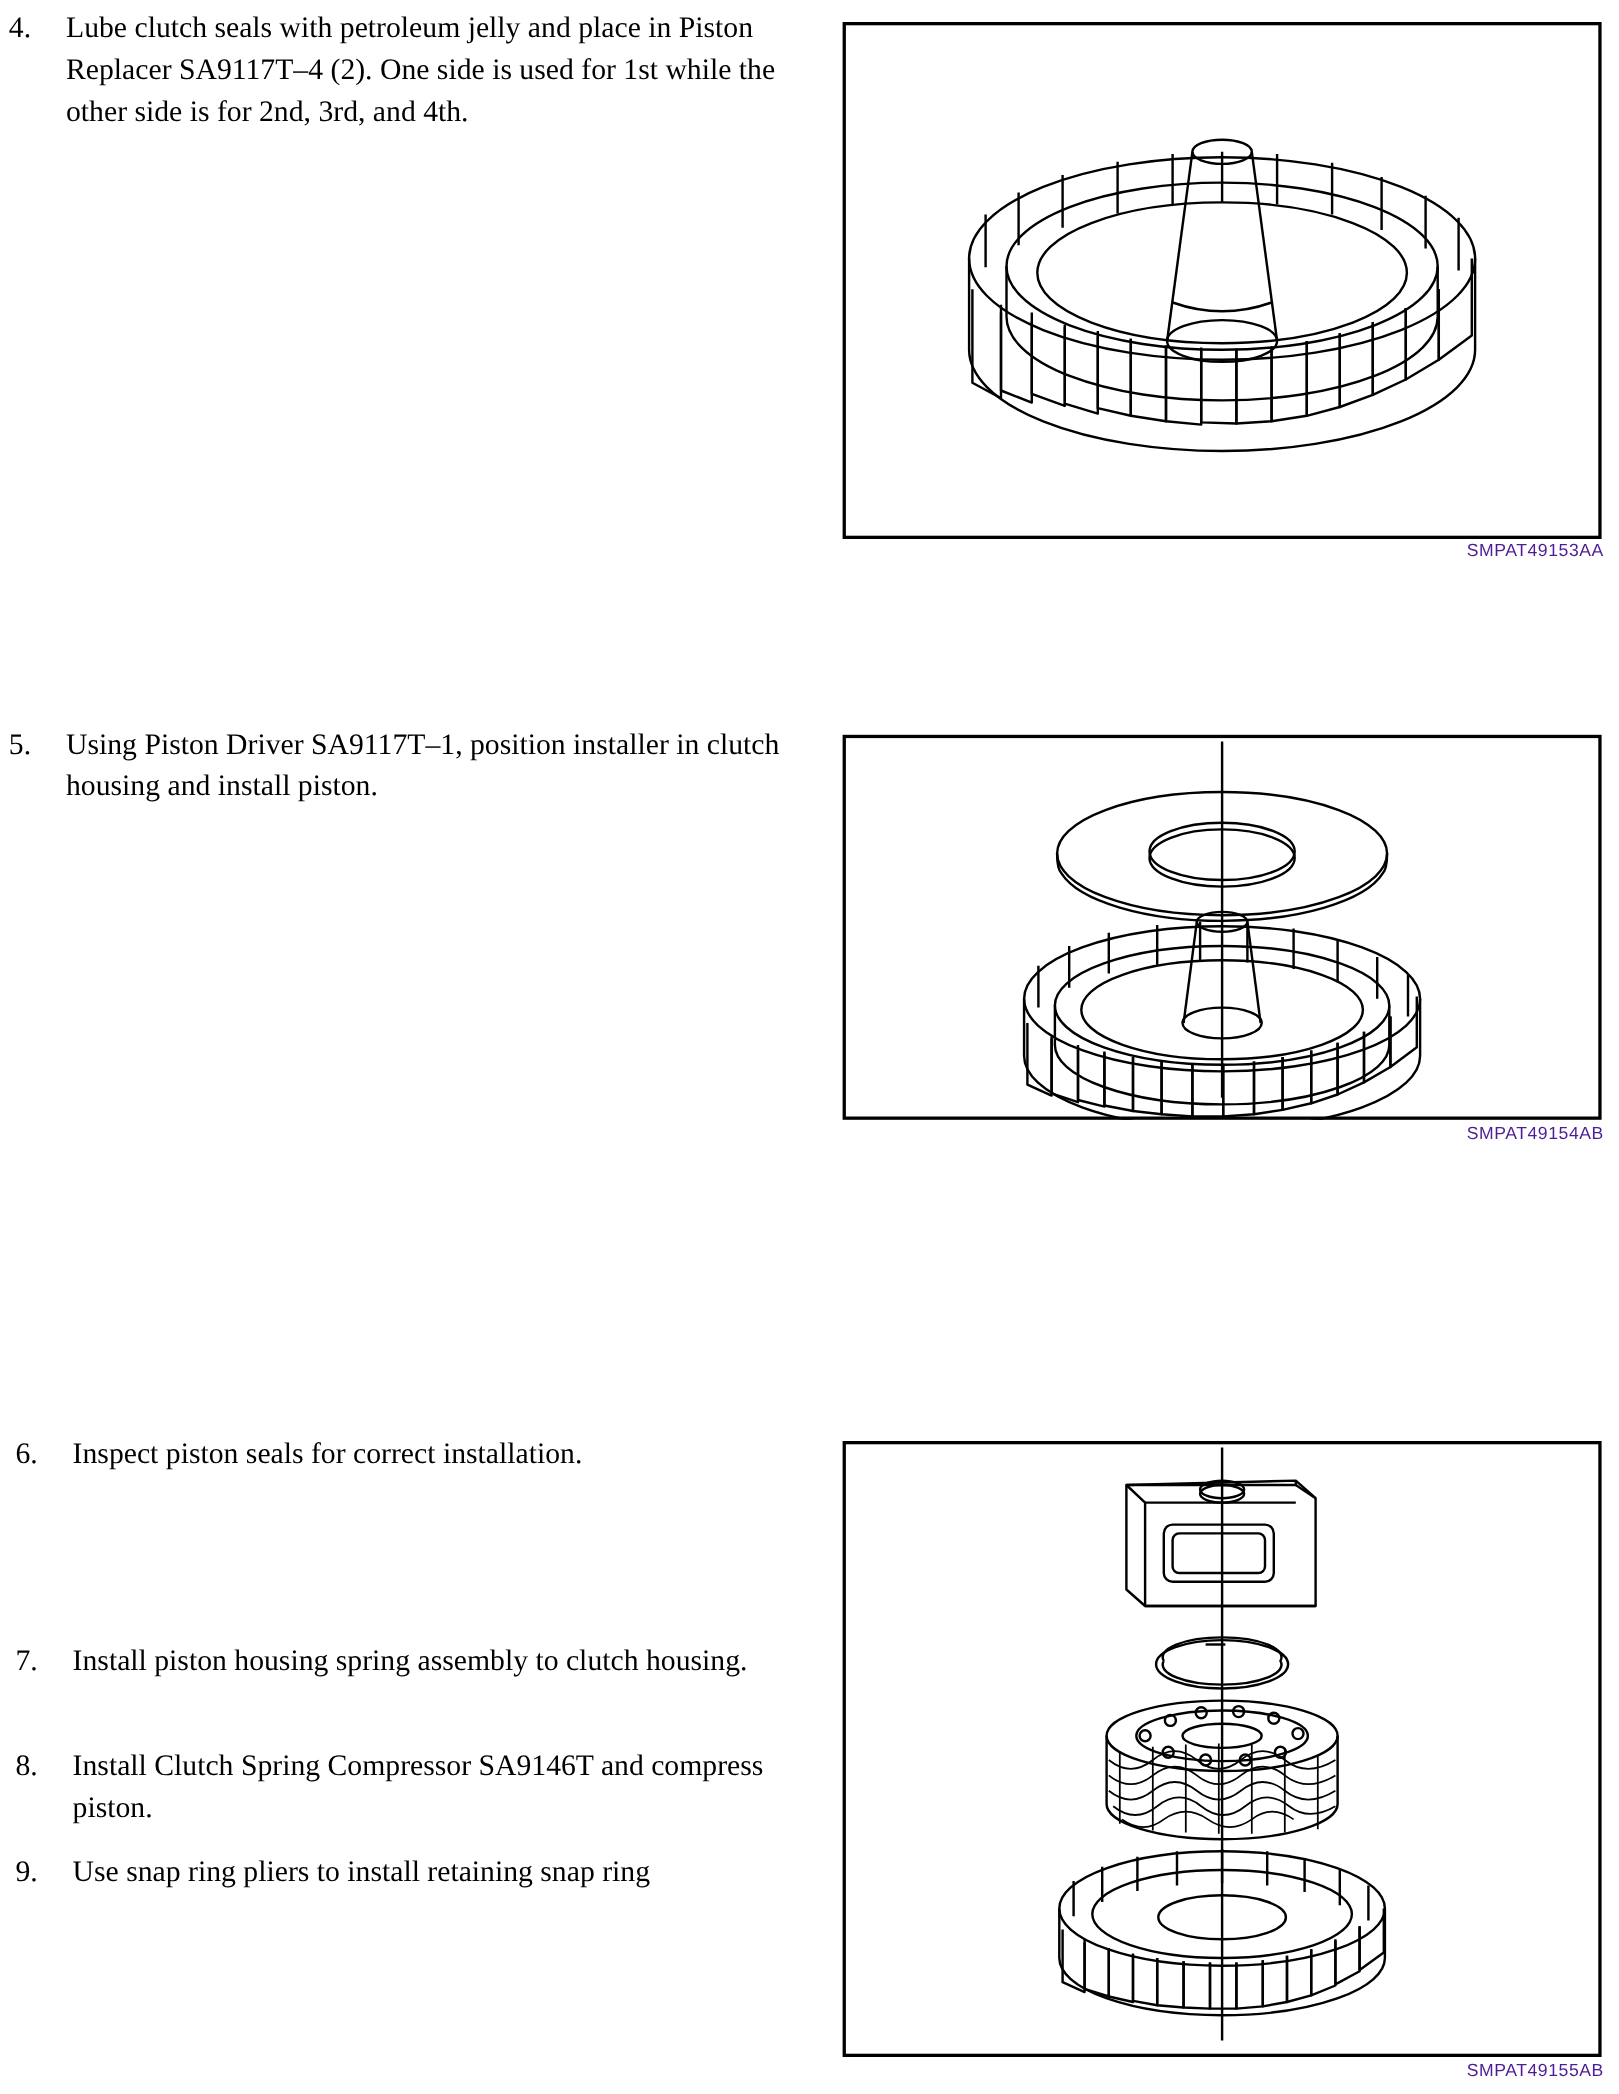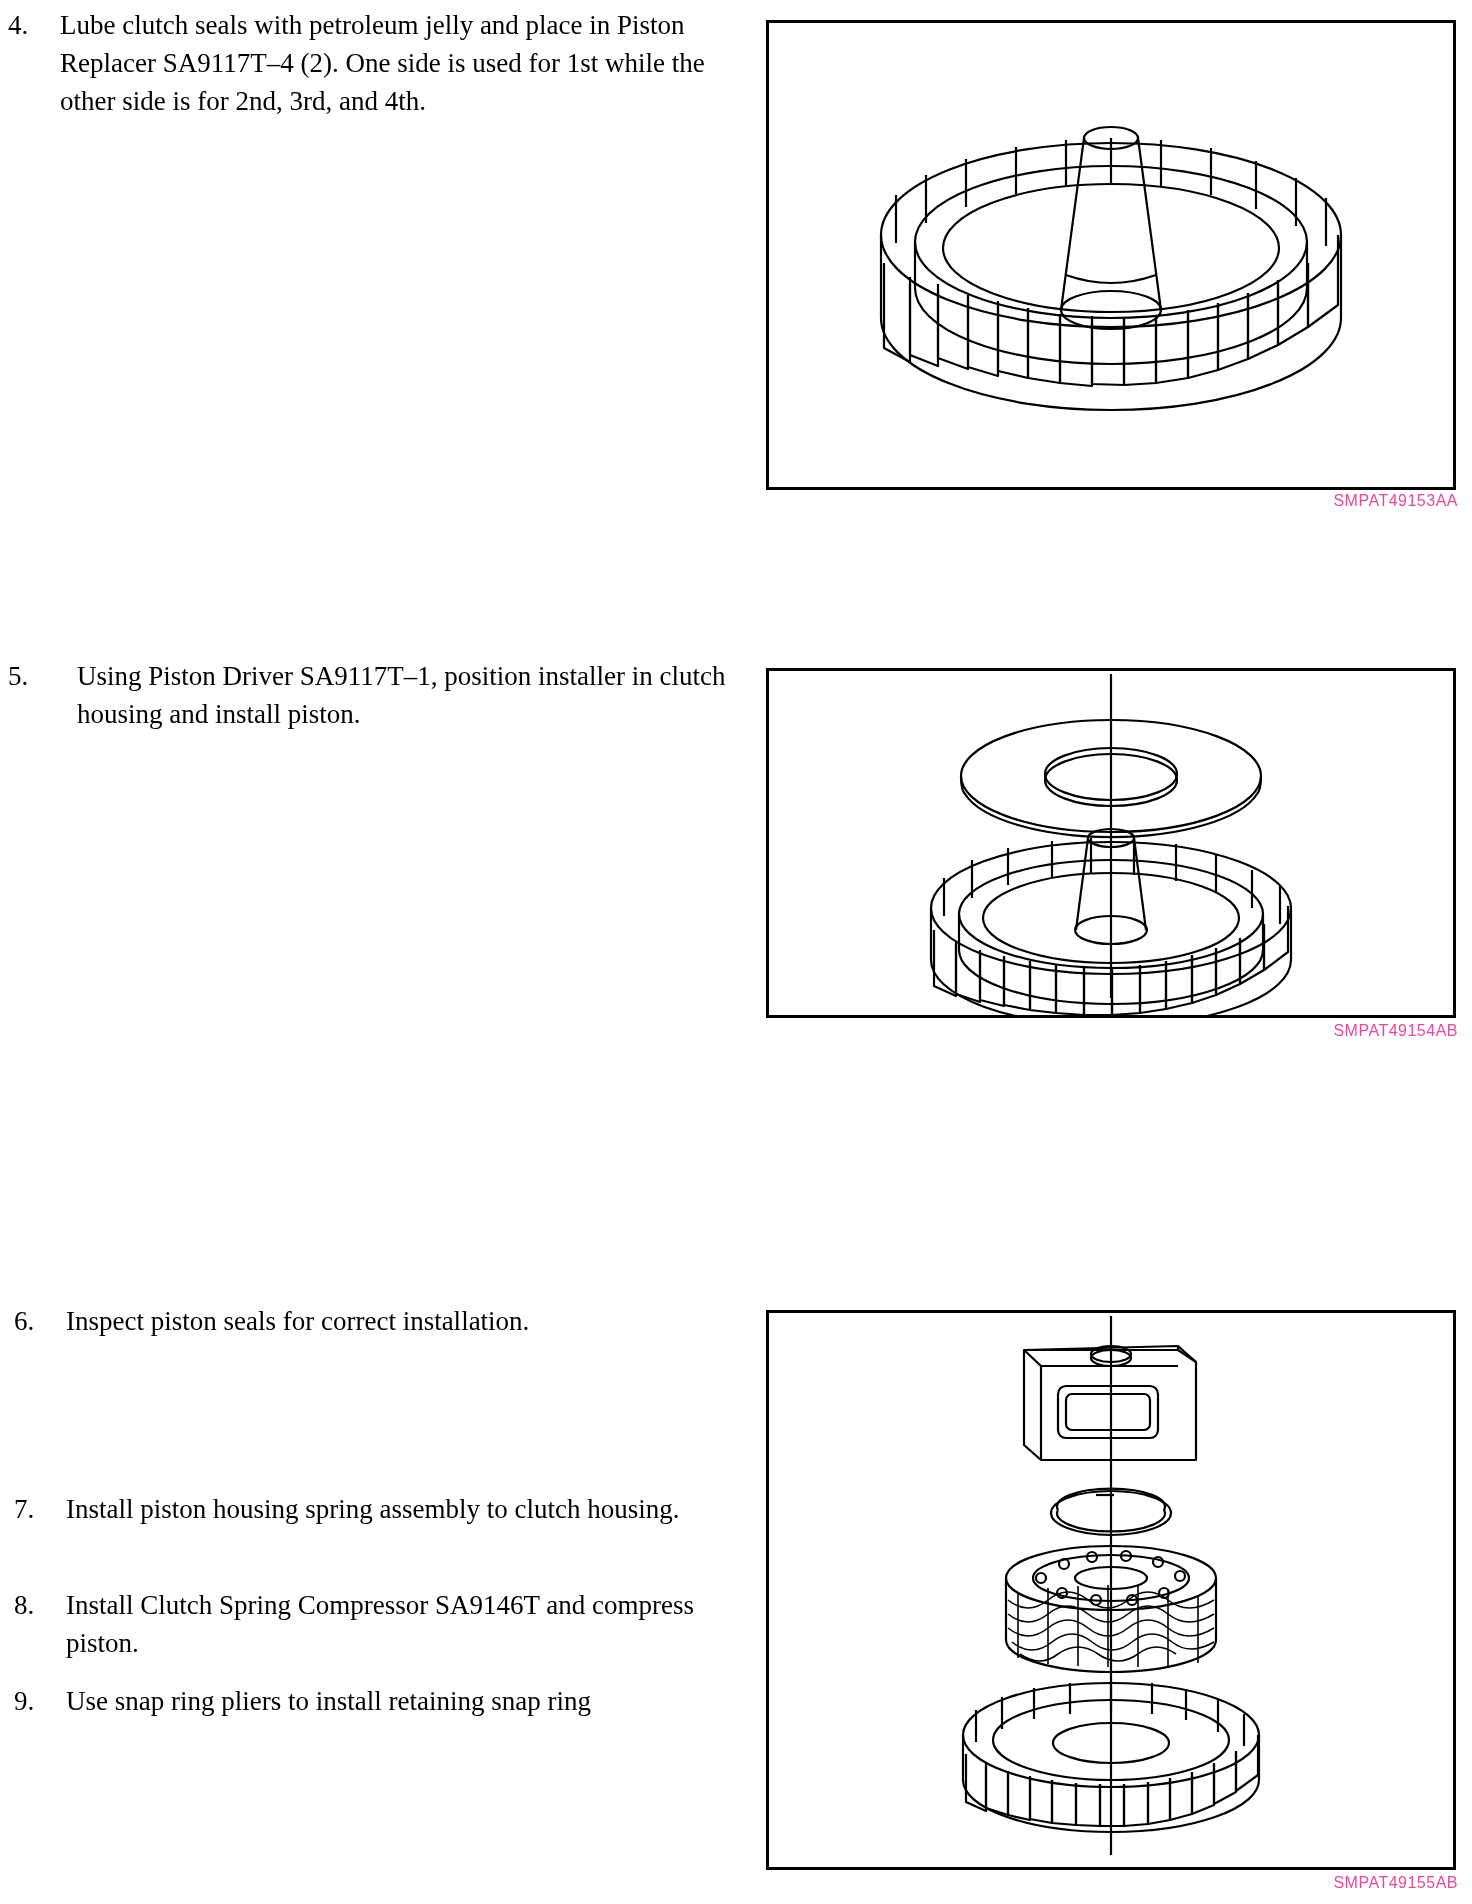--- a/index.html
+++ b/index.html
@@ -50,21 +50,21 @@
     position: absolute;
     font-size: 27px;
     line-height: 38px;
     font-weight: bold;
     font-family: "Liberation Serif", serif;
   }
 
   .step-4  { left: 8px;  top: 6px;   width: 740px; }
   .step-4 .step-body { width: 672px; }
   .step-5  { left: 8px;  top: 657px; width: 740px; }
-  .step-5 .step-body { width: 672px; margin-left: 17px; }
+  .step-5 .step-body { width: 672px; }
   .step-6  { left: 14px; top: 1302px; width: 740px; }
   .step-6 .step-body { width: 672px; }
   .notice-block { left: 17px; top: 1356px; width: 700px; }
   .step-7  { left: 14px; top: 1490px; width: 740px; }
   .step-7 .step-body { width: 672px; }
   .step-8  { left: 14px; top: 1586px; width: 740px; }
   .step-8 .step-body { width: 672px; }
   .step-9  { left: 14px; top: 1682px; width: 740px; }
   .step-9 .step-body { width: 690px; }
 
@@ -88,21 +88,21 @@
     top: 0;
     width: 100%;
     height: 100%;
   }
   .fig-caption {
     position: absolute;
     right: 2px;
     font-size: 16px;
     letter-spacing: 0.5px;
     font-family: "Liberation Sans", sans-serif;
-    color: #ec4899;
+    color: #4c1d95;
     white-space: nowrap;
   }
 
   .fig-1 { left: 766px; top: 20px;   width: 690px; height: 470px; }
   .fig-1-cap { top: 492px; right: 14px; }
   .fig-2 { left: 766px; top: 668px;  width: 690px; height: 350px; }
   .fig-2-cap { top: 1022px; right: 14px; }
   .fig-3 { left: 766px; top: 1310px; width: 690px; height: 560px; }
   .fig-3-cap { top: 1874px; right: 14px; }
 </style>

